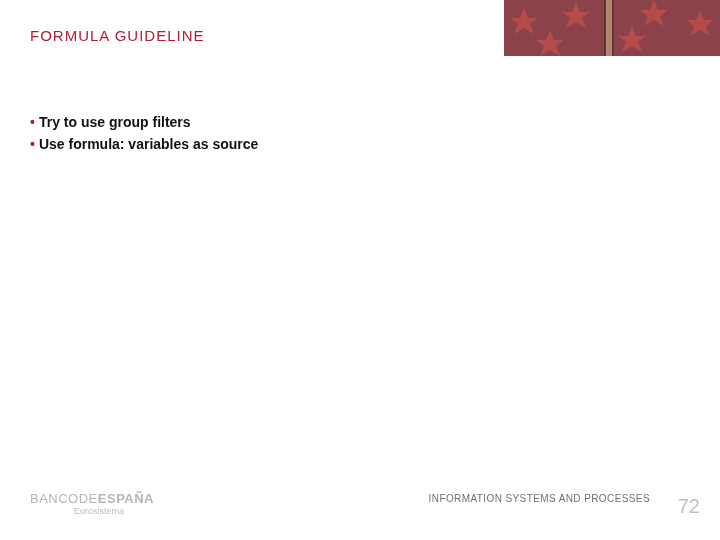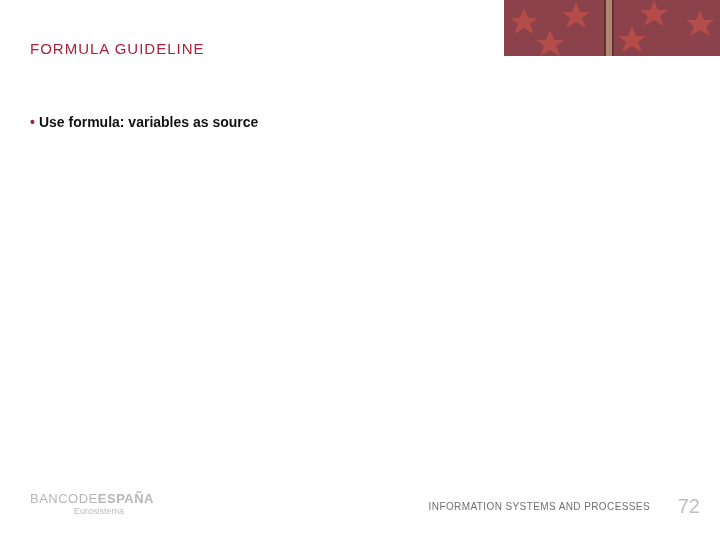--- a/index.html
+++ b/index.html
@@ -18,21 +18,21 @@
     top: 0;
     right: 0;
     width: 216px;
     height: 56px;
     background: #8e3e48;
     overflow: hidden;
   }
   .header-image svg { display: block; }
   .title {
     position: absolute;
-    top: 40px;
+    top: 27px;
     left: 30px;
     font-size: 15px;
     font-weight: 400;
     letter-spacing: 1px;
     color: #ac1f3a;
   }
   .body {
     position: absolute;
     top: 112px;
     left: 30px;
@@ -71,21 +71,21 @@
   .brand-top .bold  { font-weight: 700; }
   .brand-sub {
     font-size: 9px;
     color: #bcbcbc;
     margin-top: 1px;
     margin-left: 44px;
   }
   .footer-label {
     position: absolute;
     right: 70px;
-    bottom: 12px;
+    bottom: 20px;
     font-size: 10px;
     letter-spacing: 0.4px;
     color: #707070;
   }
   .page-number {
     position: absolute;
     right: 20px;
     bottom: 6px;
     font-size: 20px;
     color: #bfbfbf;
@@ -109,20 +109,21 @@
     </g>
     <rect x="102" y="0" width="6" height="56" fill="#c9b48a" opacity="0.6"></rect>
     <rect x="100" y="0" width="2" height="56" fill="#4a272d" opacity="0.6"></rect>
     <rect x="108" y="0" width="2" height="56" fill="#4a272d" opacity="0.6"></rect>
   </svg>
 </div>
 
 <div class="title">FORMULA GUIDELINE</div>
 
 <div class="body">
+  <div class="bullet-row"><span class="dot">•</span><span>Try to use group filters</span></div>
   <div class="bullet-row"><span class="dot">•</span><span>Use formula: variables as source</span></div>
 </div>
 
 <div class="footer">
   <div class="brand">
     <div class="brand-top">
       <span class="light">BANCODE</span><span class="bold">ESPAÑA</span>
     </div>
     <div class="brand-sub">Eurosistema</div>
   </div>

